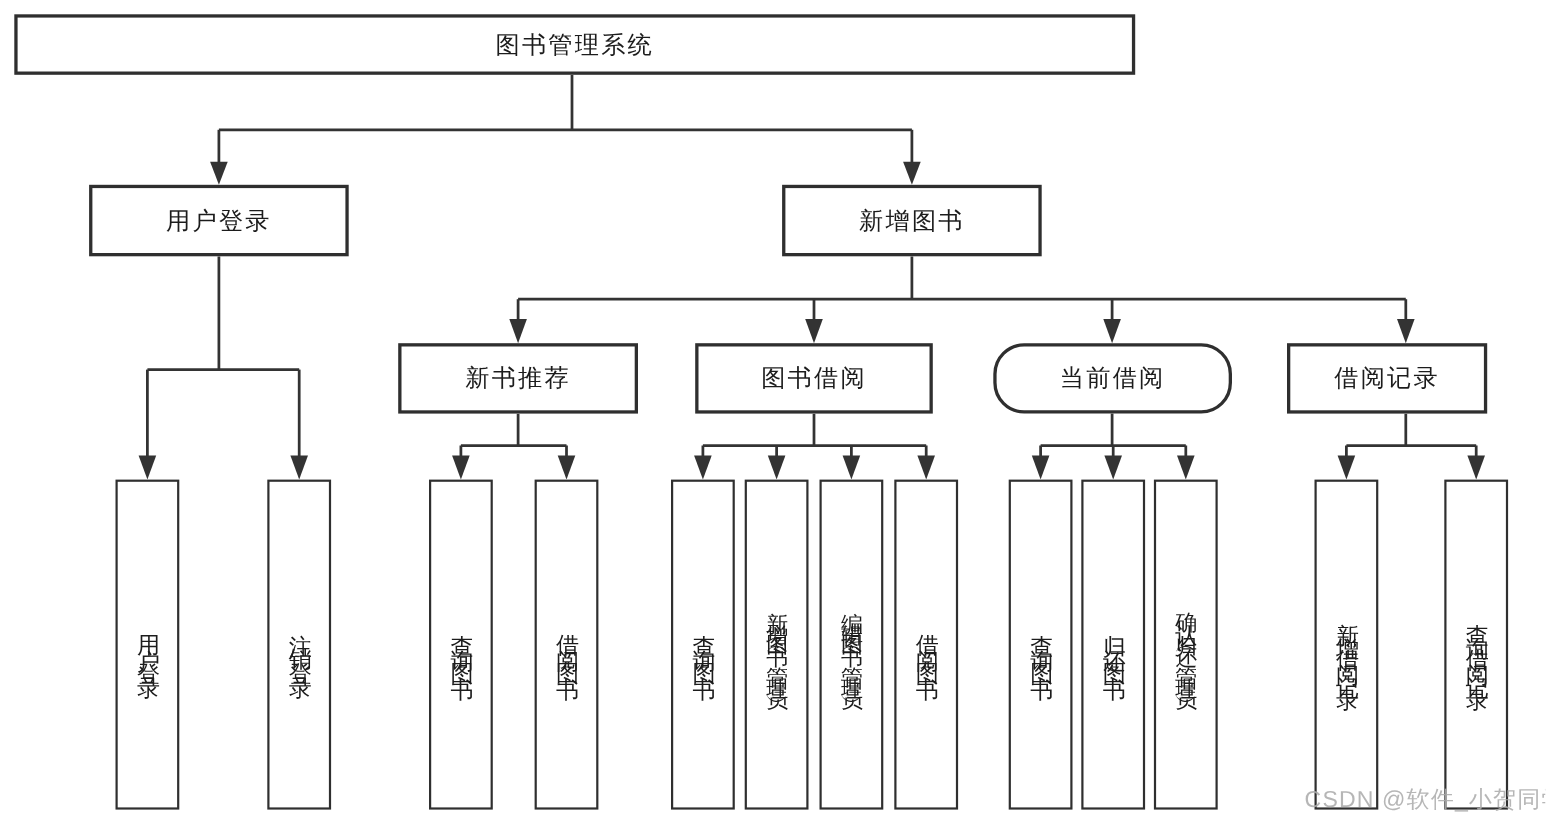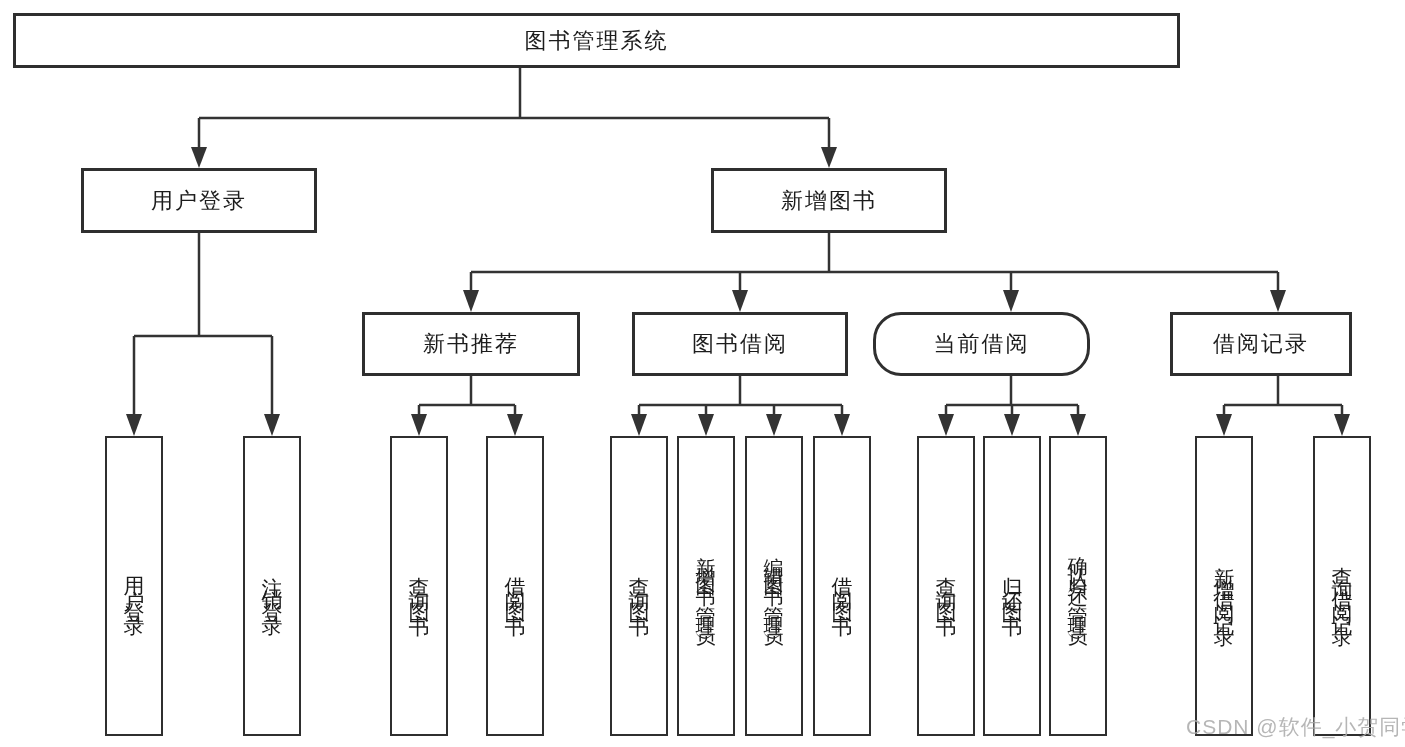--- a/index.html
+++ b/index.html
@@ -138,28 +138,28 @@
     <g>
       <path class="line" d="M1278 376 V405"></path>
       <path class="line" d="M1224 405 H1342"></path>
       <path class="line" d="M1224 405 V416"></path>
       <path class="line" d="M1342 405 V416"></path>
       <polygon class="arrowhead" points="1216,414 1232,414 1224,436"></polygon>
       <polygon class="arrowhead" points="1334,414 1350,414 1342,436"></polygon>
     </g>
   </svg>
 
-  <div class="box hbox" style="left:13px; top:13px; width:1167px; height:55px;">图书管理系统</div>
+  <div class="box hbox" style="left:13px; top:13px; width:1019px; height:55px;">图书管理系统</div>
 
   <div class="box hbox" style="left:81px; top:168px; width:236px; height:65px;">用户登录</div>
   <div class="box hbox" style="left:711px; top:168px; width:236px; height:65px;">新增图书</div>
 
   <div class="box hbox" style="left:362px; top:312px; width:218px; height:64px;">新书推荐</div>
   <div class="box hbox" style="left:632px; top:312px; width:216px; height:64px;font-family:Liberation Serif, serif;">图书借阅</div>
-  <div class="box hbox" style="left:873px; top:312px; width:217px; height:64px;border-radius:28px;">当前借阅</div>
+  <div class="box hbox" style="left:903px; top:312px; width:217px; height:64px;border-radius:28px;">当前借阅</div>
   <div class="box hbox" style="left:1170px; top:312px; width:182px; height:64px;">借阅记录</div>
 
   <div class="box vbox" style="left:105px; letter-spacing:13px;">用户登录</div>
   <div class="box vbox" style="left:243px; letter-spacing:13px;">注销登录</div>
 
   <div class="box vbox" style="left:390px; letter-spacing:13px;">查询图书</div>
   <div class="box vbox" style="left:486px; letter-spacing:13px;">借阅图书</div>
 
   <div class="box vbox" style="left:610px; letter-spacing:13px;">查询图书</div>
   <div class="box vbox" style="left:677px; letter-spacing:10px; font-size:20px;">新增图书（管理员）</div>

